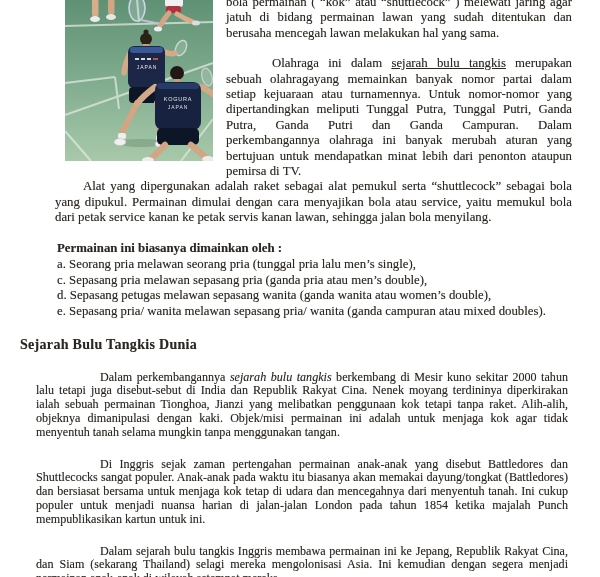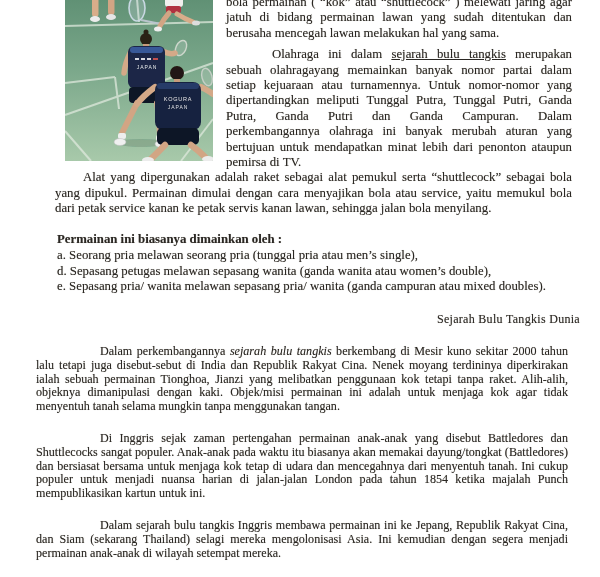--- a/index.html
+++ b/index.html
@@ -12,29 +12,29 @@
   }
   .top{padding:0 28px 0 55px;}
   .photo{
     float:left;width:148px;height:170px;
     margin:-4px 13px 6px 10px;padding:0;
     overflow:hidden;
   }
   .photo svg{display:block;width:148px;height:170px;}
   .p{margin:0;text-align:justify;font-size:12.8px;line-height:15.4px;}
   .p-first{margin-top:-5px;}
-  .p-indent{text-indent:46px;margin-top:6px;}
+  .p-indent{text-indent:46px;margin-top:15px;}
   .p-indent2{text-indent:28px;}
   .u{text-decoration:underline;}
   .list-block{padding:0 28px 0 57px;margin-top:15px;font-size:12.8px;line-height:15.6px;}
   .list-intro{margin:0 0 1px 0;font-weight:bold;}
   .list-item{margin:0;padding-left:15px;text-indent:-15px;text-align:justify;}
   .heading{
-    margin:17px 20px 9px 20px;text-align:right;
-    font-size:12px;font-weight:normal;letter-spacing:0.3px;
+    margin:17px 20px 9px 20px;text-align:left;
+    font-size:14px;font-weight:bold;letter-spacing:0.3px;
   }
   .bottom{padding:0 14px 0 18px;}
   .bp{margin:18px;text-align:justify;font-size:12.1px;line-height:13.8px;text-indent:64px;}
   .it{font-style:italic;}
 </style>
 </head>
 <body>
 
 <div class="page">
 
@@ -126,21 +126,22 @@
     <p class="p p-first"><span>bola permainan ( “kok” atau “shuttlecock” ) melewati jaring agar jatuh di bidang permainan lawan yang sudah ditentukan dan berusaha mencegah lawan melakukan hal yang sama.</span></p>
 
     <p class="p p-indent"><span>Olahraga ini dalam </span><span class="u">sejarah bulu tangkis</span><span> merupakan sebuah olahragayang memainkan banyak nomor partai dalam setiap kejuaraan atau turnamennya. Untuk nomor-nomor yang dipertandingkan meliputi Tunggal Putra, Tunggal Putri, Ganda Putra, Ganda Putri dan Ganda Campuran. Dalam perkembangannya olahraga ini banyak merubah aturan yang bertujuan untuk mendapatkan minat lebih dari penonton ataupun pemirsa di TV.</span></p>
 
     <p class="p p-indent2"><span>Alat yang dipergunakan adalah raket sebagai alat pemukul serta “shuttlecock” sebagai bola yang dipukul. Permainan dimulai dengan cara menyajikan bola atau service, yaitu memukul bola dari petak service kanan ke petak servis kanan lawan, sehingga jalan bola menyilang.</span></p>
 
   </section>
 
   <section class="list-block">
     <p class="list-intro">Permainan ini biasanya dimainkan oleh :</p>
-    <p class="list-item">a. Seorang pria melawan seorang pria (tunggal pria atau men’s single),</p>
+    <p class="list-item">a. Seorang pria melawan seorang pria (tunggal pria lalu men’s single),</p>
+    <p class="list-item">c. Sepasang pria melawan sepasang pria (ganda pria atau men’s double),</p>
     <p class="list-item">d. Sepasang petugas melawan sepasang wanita (ganda wanita atau women’s double),</p>
     <p class="list-item">e. Sepasang pria/ wanita melawan sepasang pria/ wanita (ganda campuran atau mixed doubles).</p>
   </section>
 
   <h2 class="heading">Sejarah Bulu Tangkis Dunia</h2>
 
   <section class="bottom">
     <p class="bp"><span>Dalam perkembangannya </span><span class="it">sejarah bulu tangkis</span><span> berkembang di Mesir kuno sekitar 2000 tahun lalu tetapi juga disebut-sebut di India dan Republik Rakyat Cina. Nenek moyang terdininya diperkirakan ialah sebuah permainan Tionghoa, Jianzi yang melibatkan penggunaan kok tetapi tanpa raket. Alih-alih, objeknya dimanipulasi dengan kaki. Objek/misi permainan ini adalah untuk menjaga kok agar tidak menyentuh tanah selama mungkin tanpa menggunakan tangan.</span></p>
     <p class="bp"><span>Di Inggris sejak zaman pertengahan permainan anak-anak yang disebut Battledores dan Shuttlecocks sangat populer. Anak-anak pada waktu itu biasanya akan memakai dayung/tongkat (Battledores) dan bersiasat bersama untuk menjaga kok tetap di udara dan mencegahnya dari menyentuh tanah. Ini cukup populer untuk menjadi nuansa harian di jalan-jalan London pada tahun 1854 ketika majalah Punch mempublikasikan kartun untuk ini.</span></p>
     <p class="bp"><span>Dalam sejarah bulu tangkis Inggris membawa permainan ini ke Jepang, Republik Rakyat Cina, dan Siam (sekarang Thailand) selagi mereka mengolonisasi Asia. Ini kemudian dengan segera menjadi permainan anak-anak di wilayah setempat mereka.</span></p>

